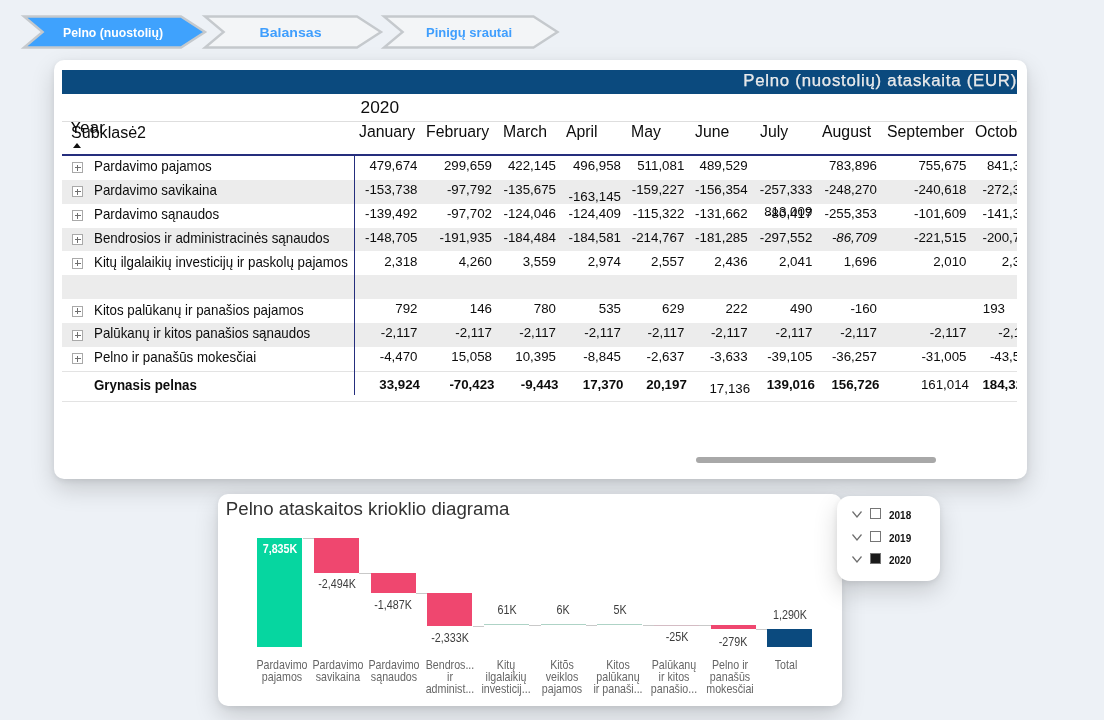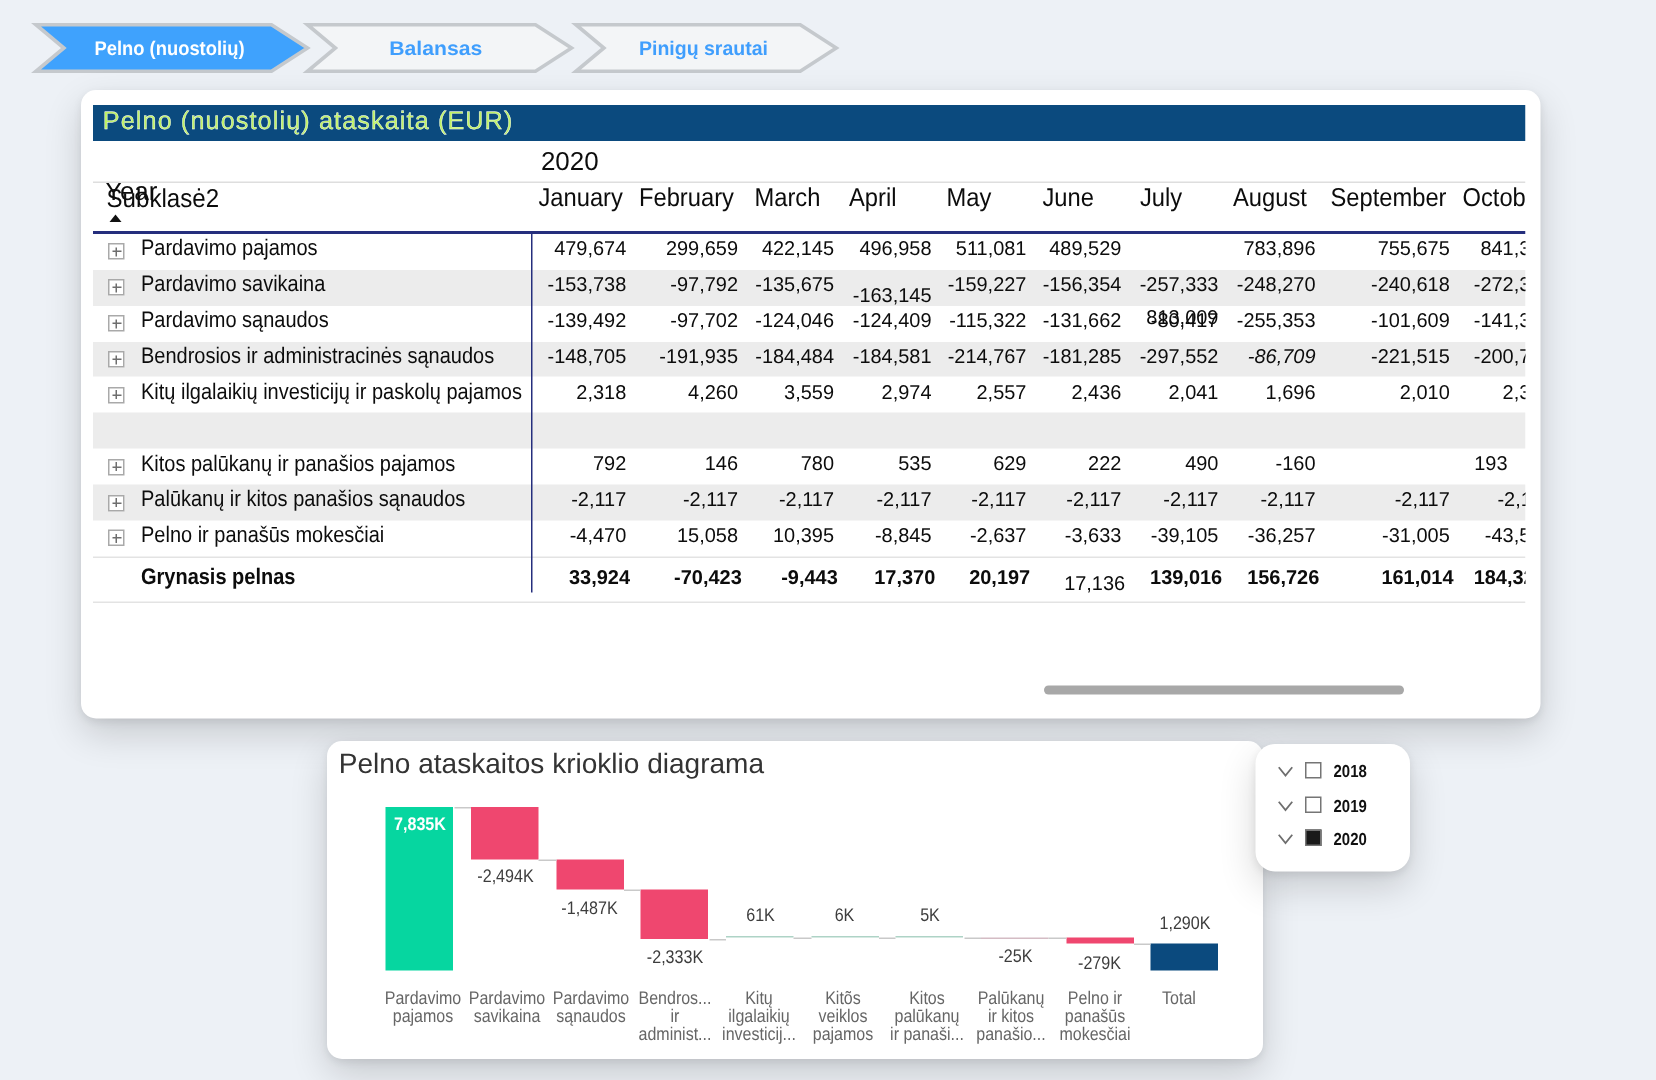--- a/index.html
+++ b/index.html
@@ -19,21 +19,21 @@
 <svg class="abs" style="left:0;top:0" width="600" height="60" viewBox="0 0 600 60">
 <path d="M24,16.5 L181,16.5 L205,32 L181,47.5 L24,47.5 L42.6,32 Z" fill="#3fa2fd" stroke="#c5c9cd" stroke-width="2.4"></path>
 <path d="M205,16.5 L357,16.5 L381,32 L357,47.5 L205,47.5 L223.6,32 Z" fill="#f3f5f7" stroke="#c5c9cd" stroke-width="2.4"></path>
 <path d="M384,16.5 L533.5,16.5 L557.5,32 L533.5,47.5 L384,47.5 L402.6,32 Z" fill="#f3f5f7" stroke="#c5c9cd" stroke-width="2.4"></path>
 <text x="113" y="36.5" font-size="13.2" font-weight="bold" fill="#ffffff" text-anchor="middle" textLength="100" lengthAdjust="spacingAndGlyphs">Pelno (nuostolių)</text>
 <text x="290.5" y="36.5" font-size="13.2" font-weight="bold" fill="#3f9efd" text-anchor="middle" textLength="62" lengthAdjust="spacingAndGlyphs">Balansas</text>
 <text x="469" y="36.5" font-size="13.2" font-weight="bold" fill="#3f9efd" text-anchor="middle" textLength="86" lengthAdjust="spacingAndGlyphs">Pinigų srautai</text>
 </svg>
 <div class="card" style="left:54px;top:60px;width:973px;height:419px;"></div>
 <div class="abs" style="left:62px;top:60px;width:955px;height:419px;overflow:hidden;">
-<div class="abs" style="left:0;top:10px;width:955px;height:23.5px;background:#0b4a7e;color:#bef264;font-size:16.8px;letter-spacing:0.75px;-webkit-text-stroke:0.25px #fff;line-height:22px;padding-left:6.5px;box-sizing:border-box;">Pelno (nuostolių) ataskaita (EUR)</div>
+<div class="abs" style="left:0;top:10px;width:955px;height:23.5px;background:#0b4a7e;color:#e5e5e5;font-size:16.8px;letter-spacing:0.75px;-webkit-text-stroke:0.25px #fff;line-height:22px;padding-left:6.5px;box-sizing:border-box;text-align:right;">Pelno (nuostolių) ataskaita (EUR)</div>
 <div class="abs" style="left:8px;top:36.3px;font-size:17.3px;line-height:22px;color:#0c0c0c;margin-top:20px;">Year</div>
 <div class="abs" style="left:298.6px;top:36.3px;font-size:17.3px;line-height:22px;color:#0c0c0c;">2020</div>
 <div class="abs" style="left:0;top:60.5px;width:955px;height:1px;background:#dedede;"></div>
 <div class="abs" style="left:9px;top:60.8px;font-size:17.3px;line-height:22px;color:#0c0c0c;transform:scaleX(0.93);transform-origin:0 50%;">Subklasė2</div>
 <div class="abs" style="left:10.7px;top:82.7px;width:0;height:0;border-left:4.8px solid transparent;border-right:4.8px solid transparent;border-bottom:5.6px solid #111;"></div>
 <span class="mon" style="left:297px;top:61.4px;">January</span>
 <span class="mon" style="left:363.5px;top:61.4px;">February</span>
 <span class="mon" style="left:440.5px;top:61.4px;">March</span>
 <span class="mon" style="left:503.5px;top:61.4px;">April</span>
 <span class="mon" style="left:568.5px;top:61.4px;">May</span>
@@ -161,21 +161,21 @@
 <div class="abs" style="left:0;top:310.8px;width:955px;height:31.5px;border-top:1.2px solid #e3e3e3;border-bottom:1.2px solid #e3e3e3;box-sizing:border-box;">
 <span class="lbl" style="top:3.2px;font-weight:bold;">Grynasis pelnas</span>
 <span class="num" style="left:278px;top:3.2px;width:80px;font-weight:bold;">33,924</span>
 <span class="num" style="left:352.5px;top:3.2px;width:80px;font-weight:bold;">-70,423</span>
 <span class="num" style="left:416.5px;top:3.2px;width:80px;font-weight:bold;">-9,443</span>
 <span class="num" style="left:481.5px;top:3.2px;width:80px;font-weight:bold;">17,370</span>
 <span class="num" style="left:544.8px;top:3.2px;width:80px;font-weight:bold;">20,197</span>
 <span class="num" style="left:608.1px;top:7px;width:80px;font-weight:normal;">17,136</span>
 <span class="num" style="left:672.8px;top:3.2px;width:80px;font-weight:bold;">139,016</span>
 <span class="num" style="left:737.5px;top:3.2px;width:80px;font-weight:bold;">156,726</span>
-<span class="num" style="left:827px;top:3.2px;width:80px;font-weight:bold;">161,014</span>
+<span class="num" style="left:827px;top:3.2px;width:80px;font-weight:normal;">161,014</span>
 <span class="num" style="left:888.5px;top:3.2px;width:80px;font-weight:bold;">184,329</span>
 </div>
 <div class="abs" style="left:291.9px;top:94.3px;width:1.6px;height:240.4px;background:#252e7d;"></div>
 <div class="abs" style="left:634px;top:396.5px;width:240px;height:6.5px;border-radius:3.3px;background:#a8a8a8;"></div>
 </div>
 <div class="card" style="left:218px;top:494px;width:624px;height:212px;"></div>
 <div class="abs" style="left:225.8px;top:498.9px;font-size:18.7px;color:#333;line-height:20px;">Pelno ataskaitos krioklio diagrama</div>
 <div class="bar" style="left:257.3px;top:537.8px;height:108.8px;background:#06d6a0;"></div>
 <div class="bar" style="left:314px;top:537.8px;height:34.8px;background:#ef476f;"></div>
 <div class="bar" style="left:370.6px;top:572.6px;height:20.7px;background:#ef476f;"></div>

